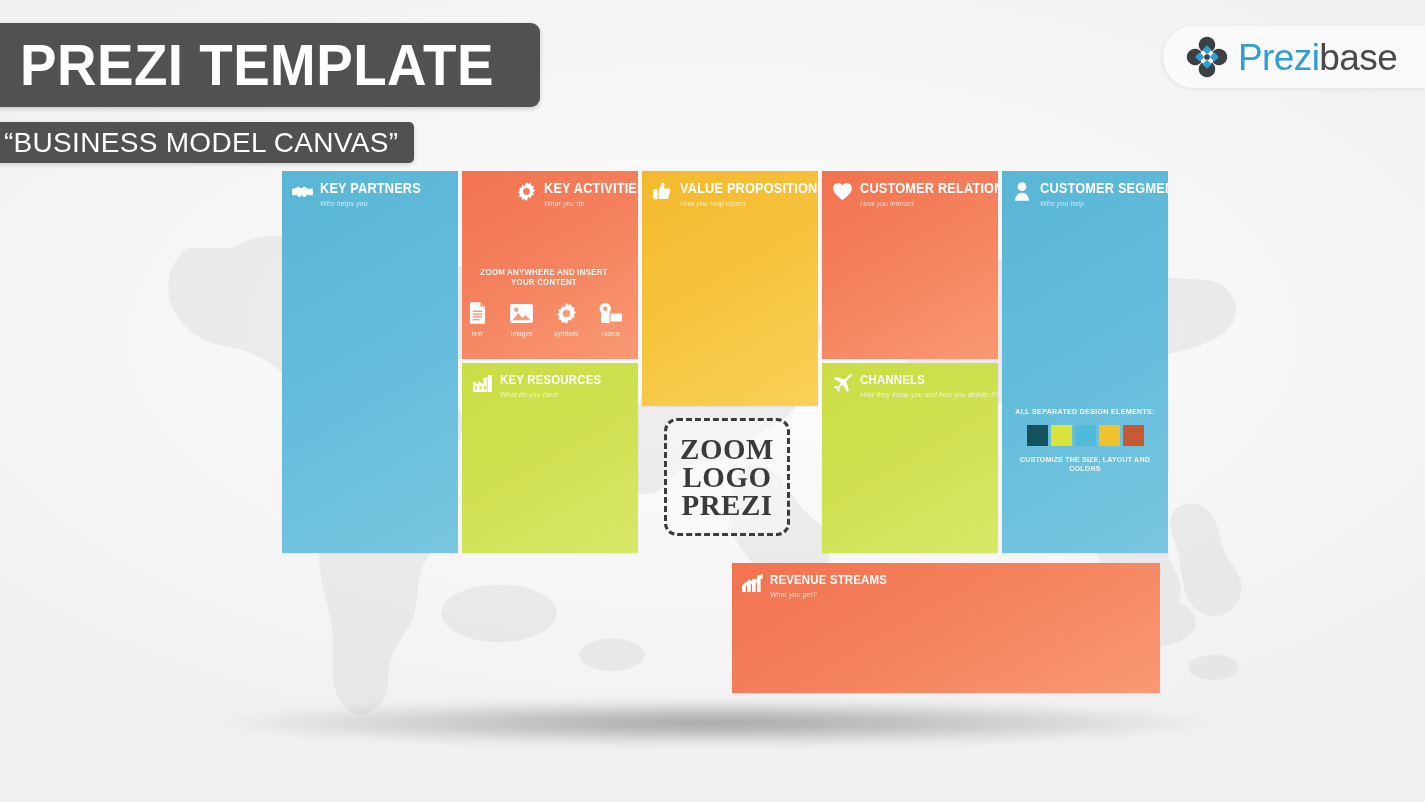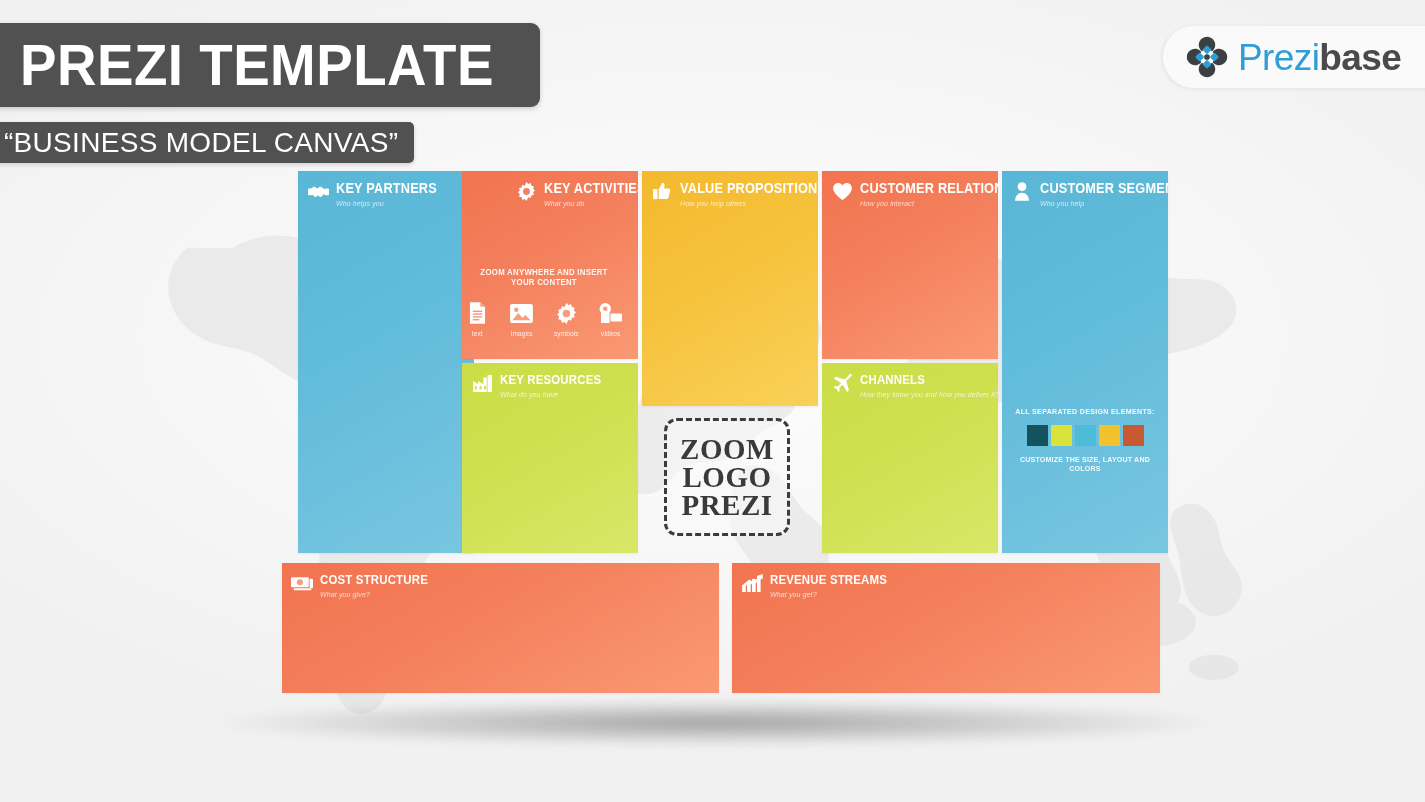--- a/index.html
+++ b/index.html
@@ -98,21 +98,21 @@
   #logo-mark { width: 44px; height: 44px; flex: 0 0 44px; }
   #logo-text {
     font-size: 37px;
     letter-spacing: -.6px;
     margin-left: 9px;
     line-height: 1;
     white-space: nowrap;
     font-family: "Liberation Sans", sans-serif;
   }
   #logo-text .a { color: #2e9ed6; }
-  #logo-text .b { color: #4a4a4a; font-weight: bold; }
+  #logo-text .b { color: #4a4a4a; }
 
   
   #canvas {
     position: absolute;
     left: 282px; top: 171px;
     width: 886px; height: 522px;
   }
 
   .cell {
     position: absolute;
@@ -295,21 +295,21 @@
       </g>
       <circle cx="24" cy="24" r="3.1" fill="#3c4043"></circle>
     </svg>
     <div id="logo-text">
       <span class="a">Prezi</span><span class="b">base</span>
     </div>
   </div>
 
   <div id="canvas">
 
-    <div class="cell c-blue" style="left:16px; top:0; width:176px; height:382px;">
+    <div class="cell c-blue" style="left:0; top:0; width:176px; height:382px;">
       <div class="head">
         <span class="icon-wrap">
           <svg width="21" height="15" viewBox="0 0 34 22" xmlns="http://www.w3.org/2000/svg" fill="#fff">
             <path d="M2 8l6-4c1-1 3-1 4 0l3 2 3-2c1-1 3-1 4 0l6 4 4 2-3 7-3-2-4 4c-1 1-3 1-4 0l-2-2-2 2c-1 1-3 1-4 0l-4-4-3 2-3-7z"></path>
             <rect x="0" y="6" width="7" height="11" rx="1.6"></rect>
             <rect x="27" y="6" width="7" height="11" rx="1.6"></rect>
           </svg>
         </span>
         <div class="labels">
           <div class="t">KEY PARTNERS</div>
@@ -472,36 +472,20 @@
             <path d="M21.4 2.2c.7-.7.7-1.7.1-2.1-.6-.5-1.6-.3-2.2.4l-5.1 5.6-10.4-3-1.9 1.9 8.1 5.1-3.5 3.9-3.4-.6-1.3 1.3 3.4 2.1 2 3.3 1.3-1.3-.6-3.4 3.9-3.5 5 8 1.9-1.9-3-10.3z"></path>
           </svg>
         </span>
         <div class="labels">
           <div class="t">CHANNELS</div>
           <div class="s">How they know you and how you deliver it?</div>
         </div>
       </div>
     </div>
 
-    <div class="cell c-orange small" style="left:0; top:392px; width:437px; height:130px;">
-      <div class="head">
-        <span class="icon-wrap">
-          <svg width="23" height="15" viewBox="0 0 26 17" xmlns="http://www.w3.org/2000/svg" fill="#fff">
-            <rect x="0" y="1" width="21" height="12" rx="1.2"></rect>
-            <circle cx="10.5" cy="7" r="3.6" fill="#f79d7a"></circle>
-            <rect x="3" y="14.2" width="21" height="2.4" rx="1"></rect>
-            <rect x="22" y="3" width="4" height="11" rx="1.2"></rect>
-          </svg>
-        </span>
-        <div class="labels">
-          <div class="t">COST STRUCTURE</div>
-          <div class="s">What you give?</div>
-        </div>
-      </div>
-    </div>
 
     <div class="cell c-orange small" style="left:450px; top:392px; width:428px; height:130px;">
       <div class="head">
         <span class="icon-wrap">
           <svg width="21" height="18" viewBox="0 0 23 20" xmlns="http://www.w3.org/2000/svg" fill="#fff">
             <rect x="0" y="12" width="4" height="8"></rect>
             <rect x="5.5" y="9" width="4" height="11"></rect>
             <rect x="11" y="5.5" width="4" height="14.5"></rect>
             <rect x="16.5" y="2" width="4" height="18"></rect>
             <path d="M1.5 11.5L8 6l4 3 8.5-7.5 1.8 2.4-10 8.8-4-3-6.6 5.5z"></path>

